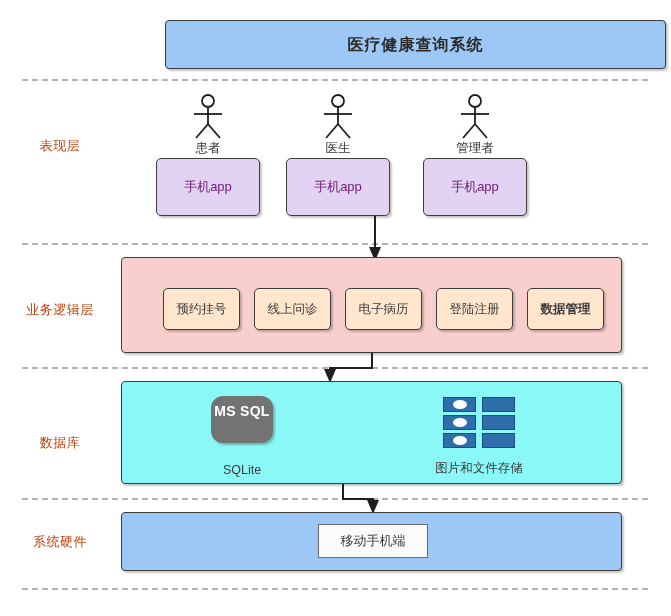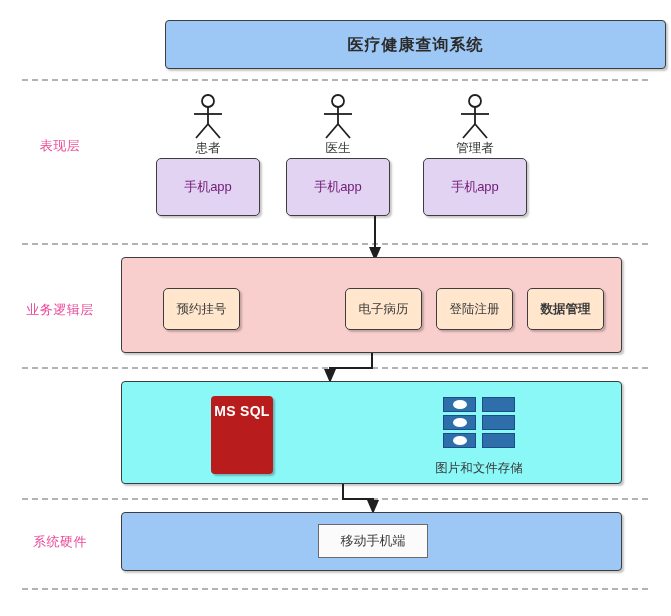--- a/index.html
+++ b/index.html
@@ -27,21 +27,21 @@
     height: 0;
     border-top: 2px dashed #b3b3b3;
   }
 
   
   .layer-label {
     position: absolute;
     width: 110px;
     text-align: center;
     font-size: 13px;
-    color: #ec4899;
+    color: #c2410c;
     letter-spacing: 0.5px;
     white-space: nowrap;
   }
 
   
   .band {
     position: absolute;
     box-sizing: border-box;
     border: 1.6px solid #3d3d3d;
     border-radius: 4px;
@@ -126,23 +126,23 @@
     text-align: center;
     font-size: 12.5px;
     color: #3a3a3a;
     white-space: nowrap;
   }
 
   
   .sql-icon {
     position: absolute;
     width: 62px;
-    height: 78px;
-    background: #b91c1c;
-    border-radius: 4px;
+    height: 47px;
+    background: #737373;
+    border-radius: 12px;
     box-shadow: 2px 2px 2px rgba(0,0,0,0.25);
   }
   .sql-icon .sql-text {
     position: absolute;
     left: 0; right: 0; top: 7px;
     text-align: center;
     font-size: 14px;
     font-weight: bold;
     color: #ffffff;
     letter-spacing: 0.3px;
@@ -212,20 +212,21 @@
   <div class="divider" style="top:367px;"></div>
   <div class="divider" style="top:498px;"></div>
   <div class="divider" style="top:588px;"></div>
 
   <div class="band band-title" style="left:121px; top:20px; width:501px; height:49px;margin-left:44px;">
     <div class="band-text">医疗健康查询系统</div>
   </div>
 
   <div class="layer-label" style="left:5px;  top:137px;">表现层</div>
   <div class="layer-label" style="left:5px;  top:301px;">业务逻辑层</div>
+  <div class="layer-label" style="left:5px;  top:434px;">数据库</div>
   <div class="layer-label" style="left:5px;  top:533px;">系统硬件</div>
 
   <div class="actor" style="left:308px; top:94px;">
     <svg width="60" height="48" viewBox="0 0 60 48">
       <circle cx="30" cy="7" r="6" fill="none" stroke="#1f1f1f" stroke-width="1.8"></circle>
       <line x1="30" y1="13" x2="30" y2="30" stroke="#1f1f1f" stroke-width="1.8"></line>
       <line x1="16" y1="20" x2="44" y2="20" stroke="#1f1f1f" stroke-width="1.8"></line>
       <line x1="30" y1="30" x2="18" y2="44" stroke="#1f1f1f" stroke-width="1.8"></line>
       <line x1="30" y1="30" x2="42" y2="44" stroke="#1f1f1f" stroke-width="1.8"></line>
     </svg>
@@ -267,40 +268,44 @@
   <svg class="connector" style="left:360px; top:216px;" width="30" height="46">
     <line x1="15" y1="0" x2="15" y2="36" stroke="#1f1f1f" stroke-width="2"></line>
     <polygon points="15,45 9,31 21,31" fill="#1f1f1f"></polygon>
   </svg>
 
   <div class="band band-logic" style="left:121px; top:257px; width:501px; height:96px;"></div>
 
   <div class="mod-box" style="left:163px; top:288px;">
     <span>预约挂号</span>
   </div>
+  <div class="mod-box" style="left:254px; top:288px;">
+    <span>线上问诊</span>
+  </div>
   <div class="mod-box" style="left:345px; top:288px;padding-left:38px;">
     <span>电子病历</span>
   </div>
   <div class="mod-box" style="left:436px; top:288px;">
     <span>登陆注册</span>
   </div>
   <div class="mod-box" style="left:527px; top:288px;font-weight:bold;">
     <span>数据管理</span>
   </div>
 
   <svg class="connector" style="left:315px; top:353px;" width="60" height="32">
     <polyline points="57,0 57,15 15,15 15,20" fill="none" stroke="#1f1f1f" stroke-width="2"></polyline>
     <polygon points="15,30 9,16 21,16" fill="#1f1f1f"></polygon>
   </svg>
 
   <div class="band band-db" style="left:121px; top:381px; width:501px; height:103px;"></div>
 
   <div class="sql-icon" style="left:211px; top:396px;">
     <div class="sql-text">MS SQL</div>
   </div>
+  <div class="icon-caption" style="left:162px; top:463px;">SQLite</div>
 
   <div class="storage-icon" style="left:443px; top:397px;">
     <div class="storage-cell" style="left:0px;  top:0px;">
         <div class="disc"></div>
       </div>
     <div class="storage-cell" style="left:39px; top:0px;"></div>
     <div class="storage-cell" style="left:0px;  top:18px;">
         <div class="disc"></div>
       </div>
     <div class="storage-cell" style="left:39px; top:18px;"></div>

